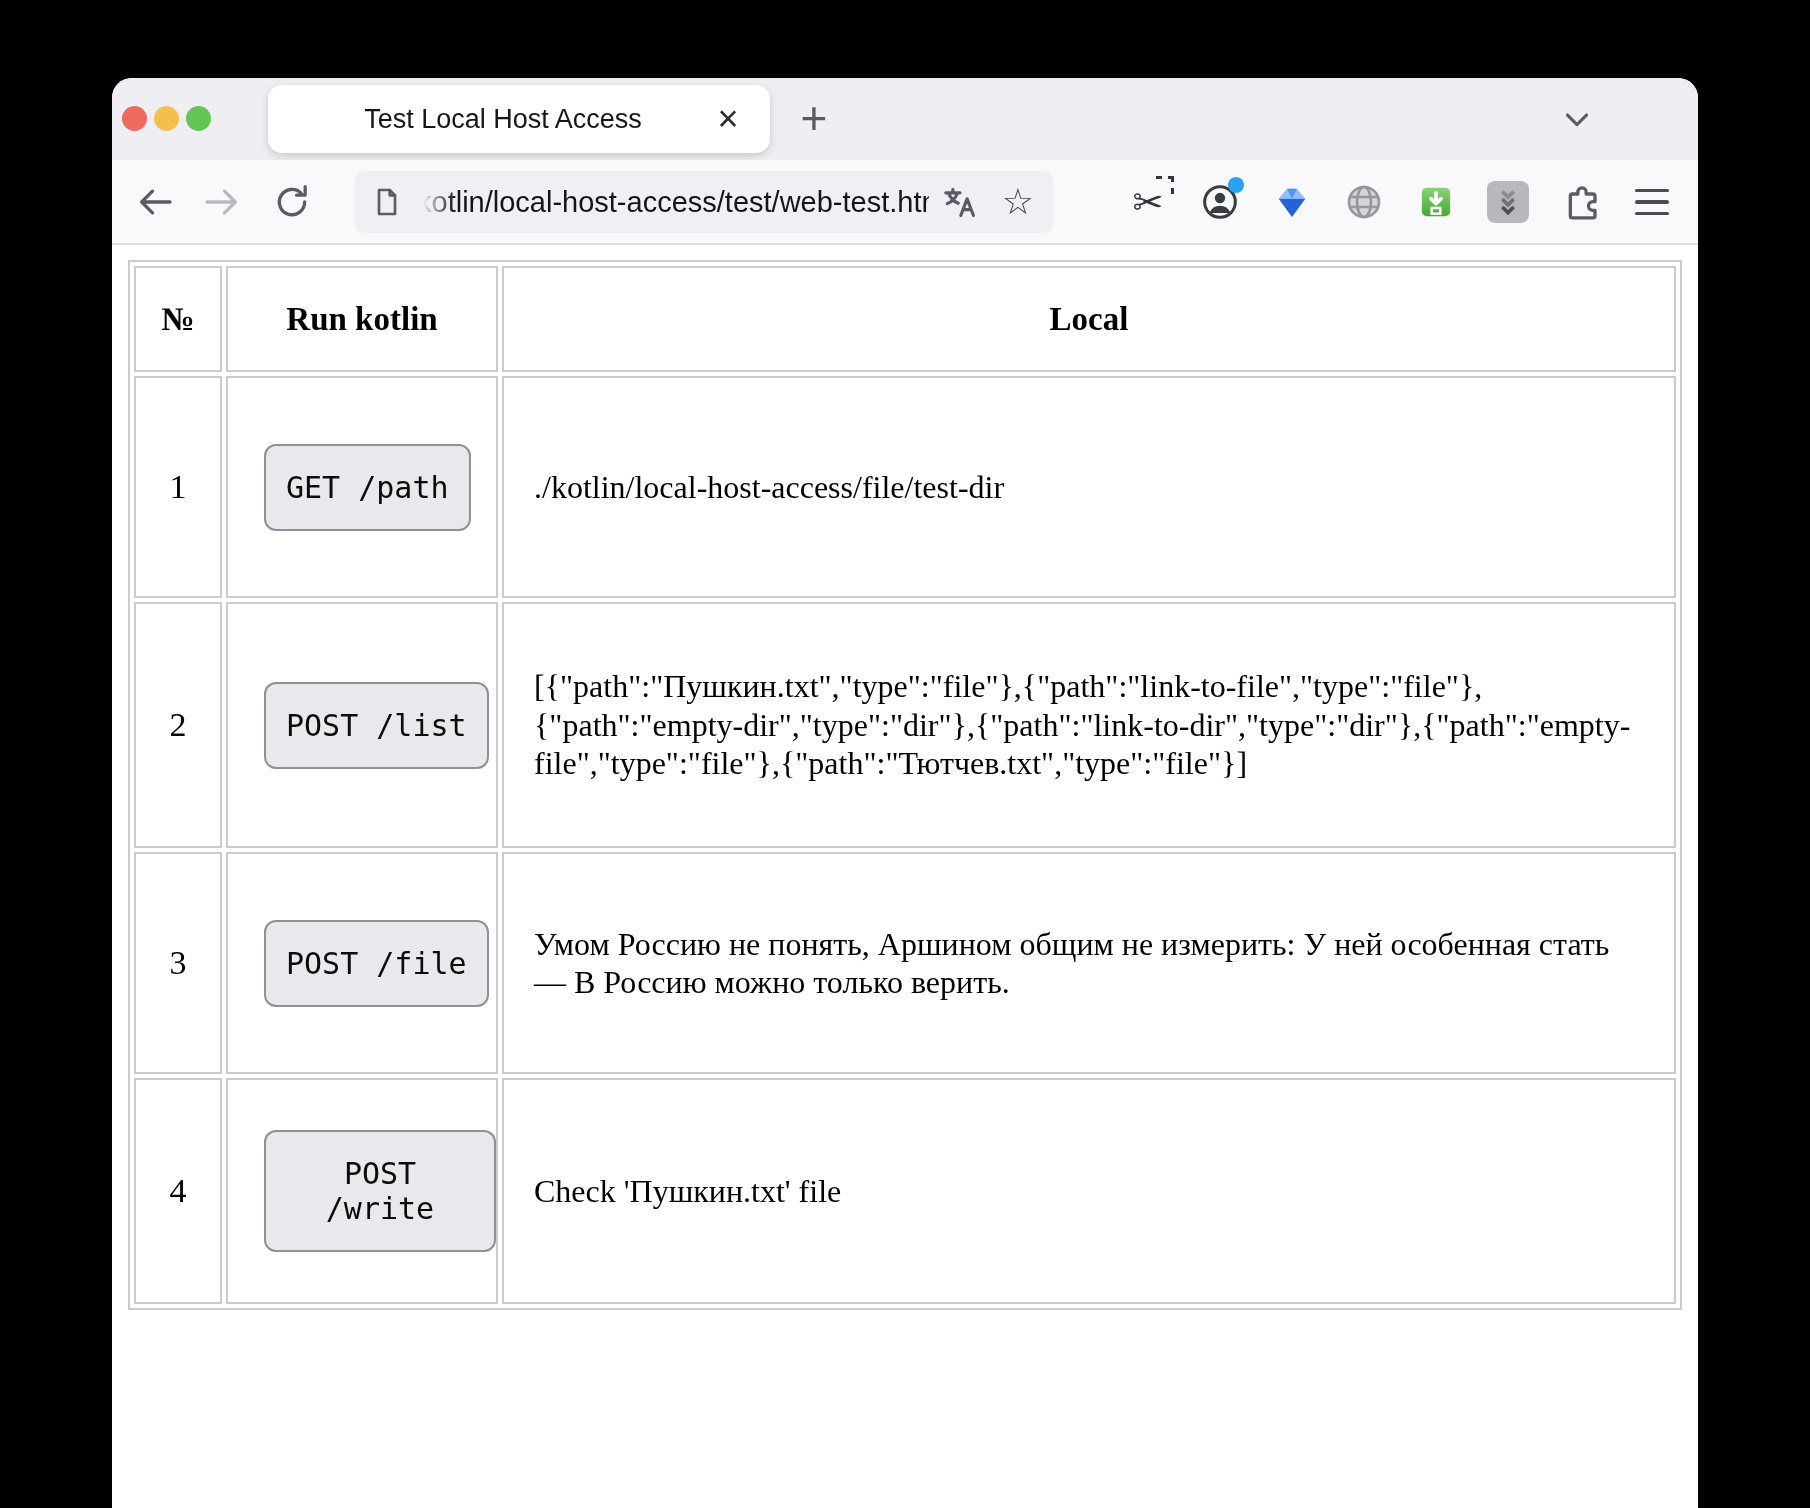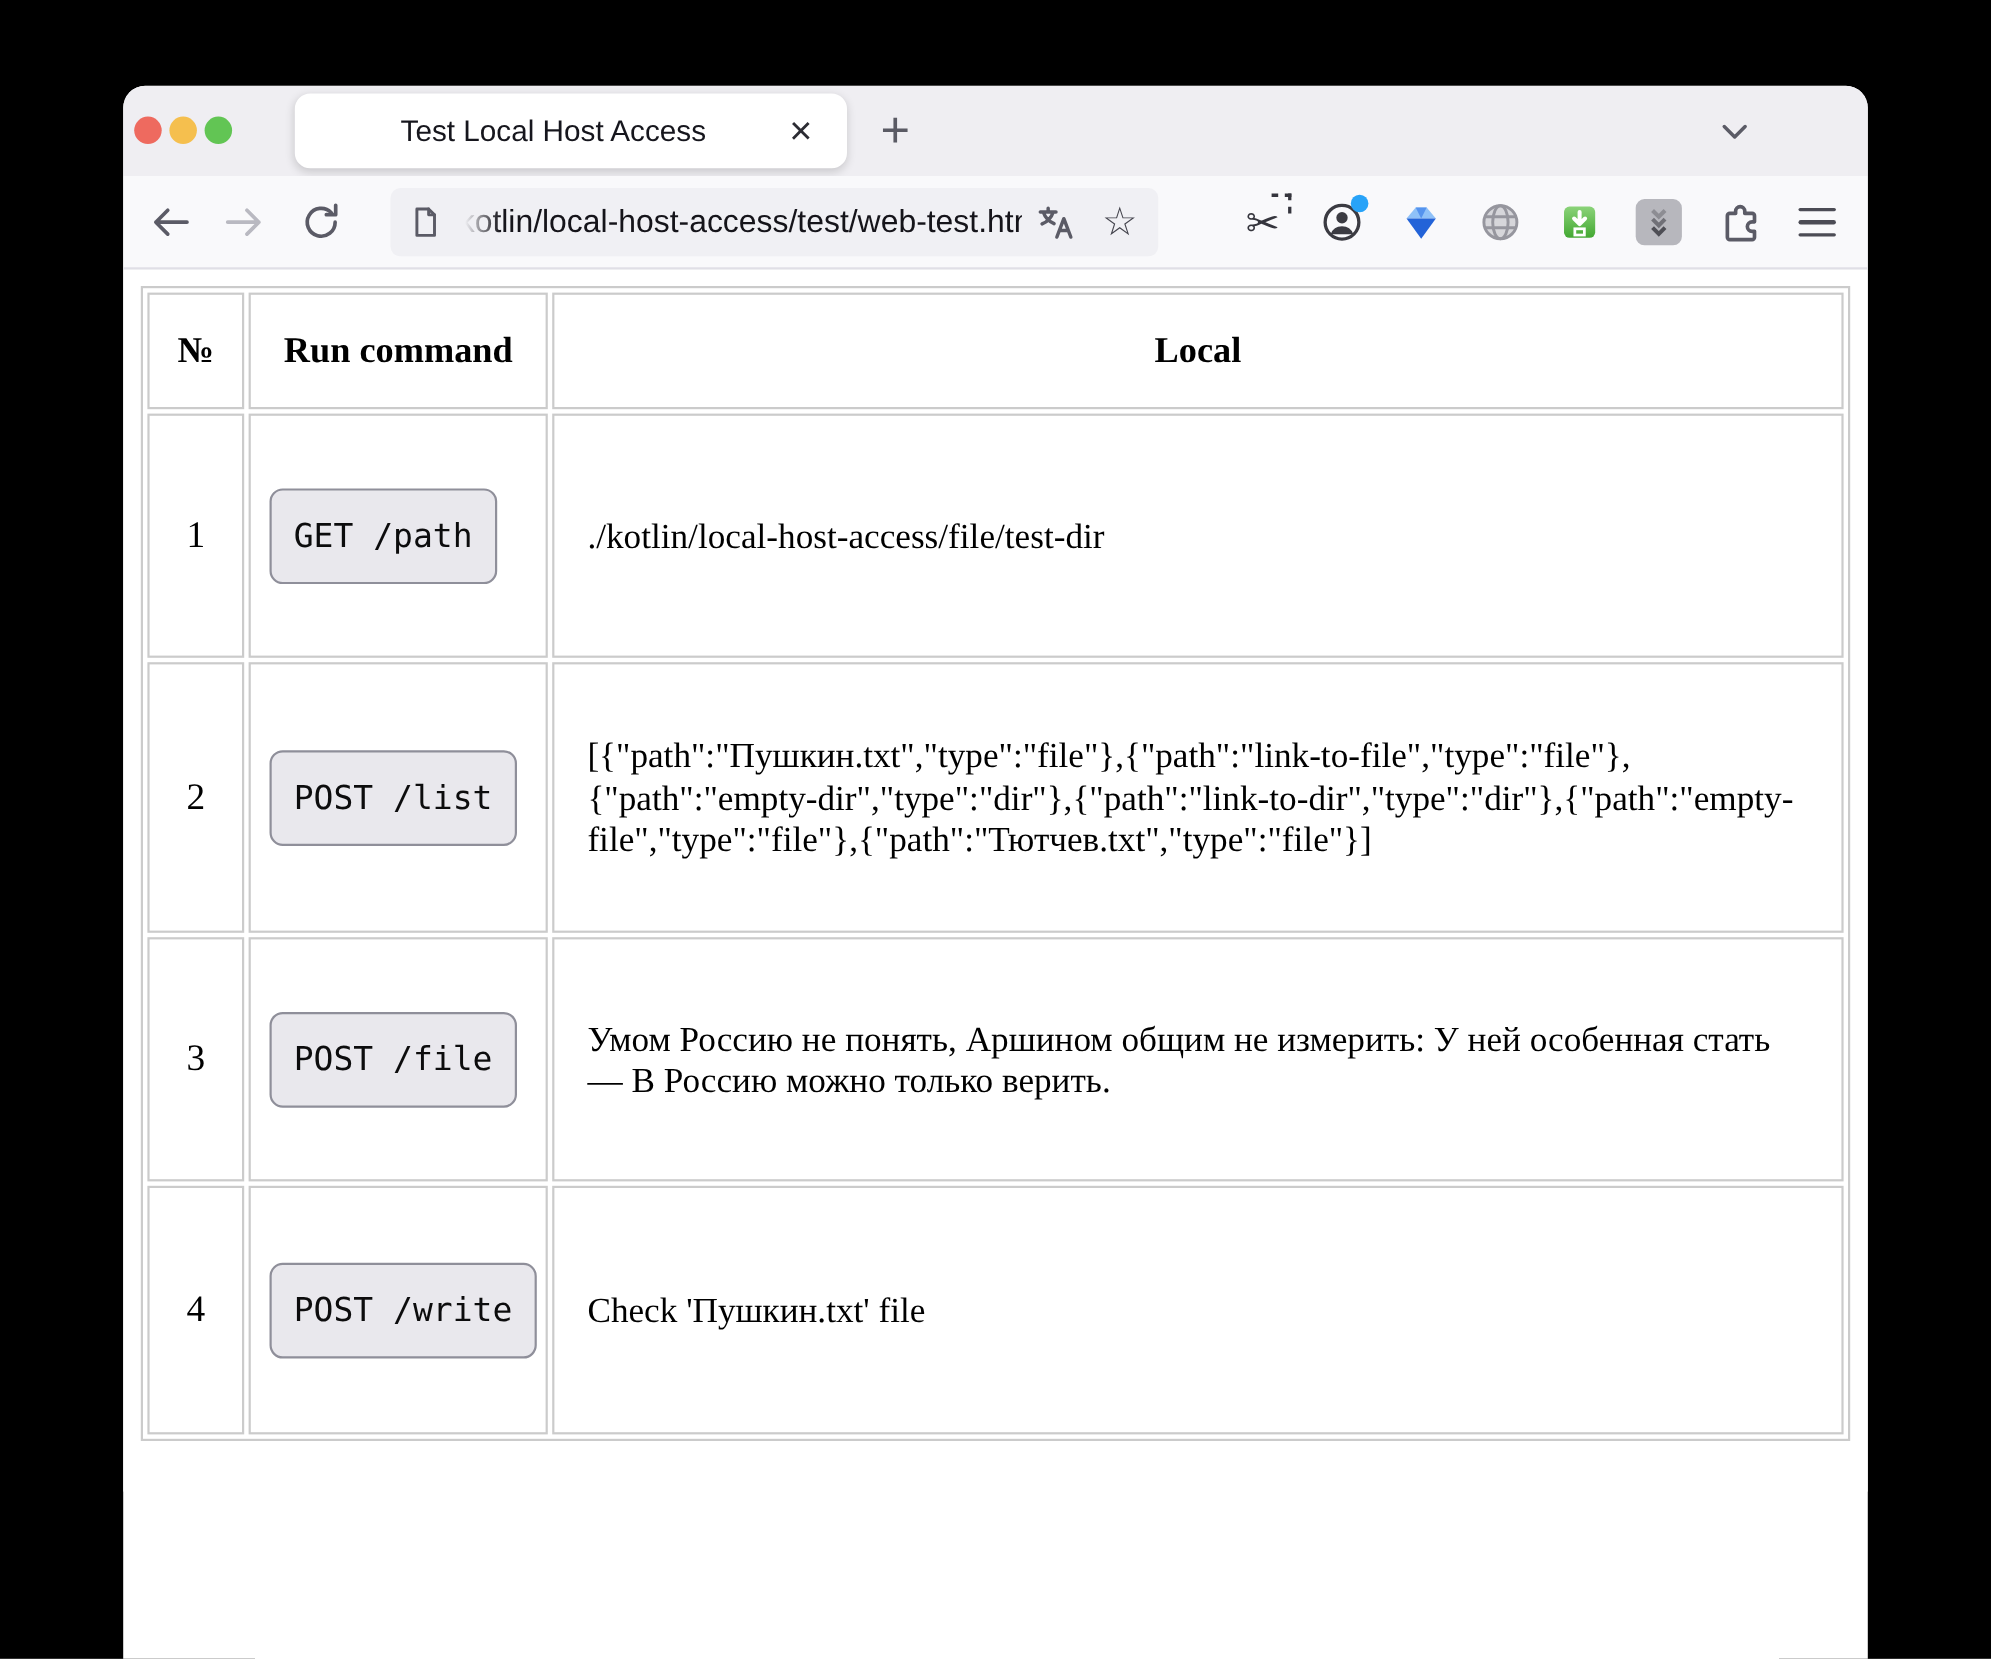--- a/index.html
+++ b/index.html
@@ -82,21 +82,21 @@
     font-family:"Liberation Serif", serif; }
   table.test { width:100%; table-layout:fixed; border-collapse:separate;
     border-spacing:4px; border:2px solid #cbcbcb; }
   th, td { border:2px solid #cbcbcb; vertical-align:middle; }
   col.c-num { width:88px; }
   col.c-cmd { width:272px; }
   th { font-size:33px; font-weight:bold; color:#000; text-align:center; }
   tr.r-head { height:106px; }
   tr.r1 { height:222px; } tr.r2 { height:246px; } tr.r3 { height:222px; } tr.r4 { height:226px; }
   td.num { text-align:center; font-size:34px; color:#000; }
-  td.cmd { padding-left:17px; }
+  td.cmd { padding-left:36px; }
   td.out { padding:0 30px; font-size:32px; line-height:1.2; color:#000; }
   button.cmd-btn {
     font-family:"DejaVu Sans Mono", monospace; font-size:30px; color:#0c0c0d;
     background:#e9e8ed; border:2.5px solid #8f8f9a; border-radius:12px;
     padding:24px 20px; cursor:pointer;
   }
 
   svg .ln { fill:none; stroke:#5b5b66; stroke-width:2; stroke-linecap:round; stroke-linejoin:round; }
   svg .ln-light { fill:none; stroke:#b9b9c1; stroke-width:2; stroke-linecap:round; stroke-linejoin:round; }
 </style>
@@ -230,21 +230,21 @@
   <div class="content">
     <table class="test">
       <colgroup>
           <col class="c-num">
           <col class="c-cmd">
           <col>
         </colgroup>
       <tbody>
           <tr class="r-head">
         <th>№</th>
-        <th>Run command</th>
+        <th>Run kotlin</th>
         <th>Local</th>
       </tr>
       <tr class="r1">
         <td class="num">1</td>
         <td class="cmd"><button class="cmd-btn">GET /path</button></td>
         <td class="out">./kotlin/local-host-access/file/test-dir</td>
       </tr>
       <tr class="r2">
         <td class="num">2</td>
         <td class="cmd"><button class="cmd-btn">POST /list</button></td>

